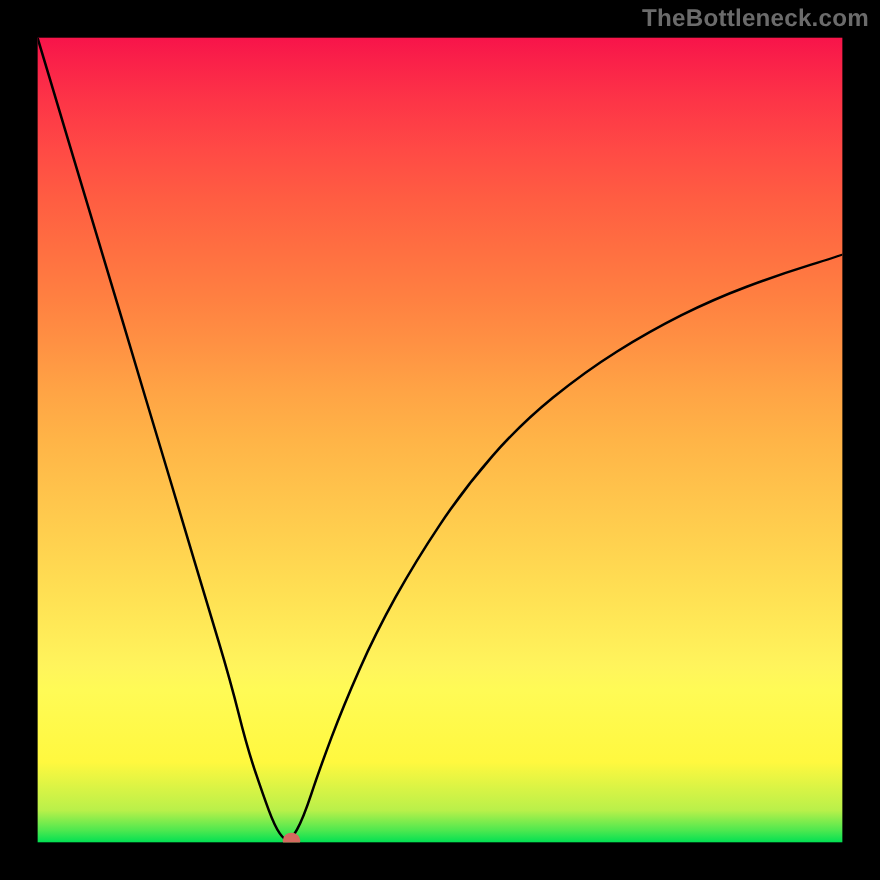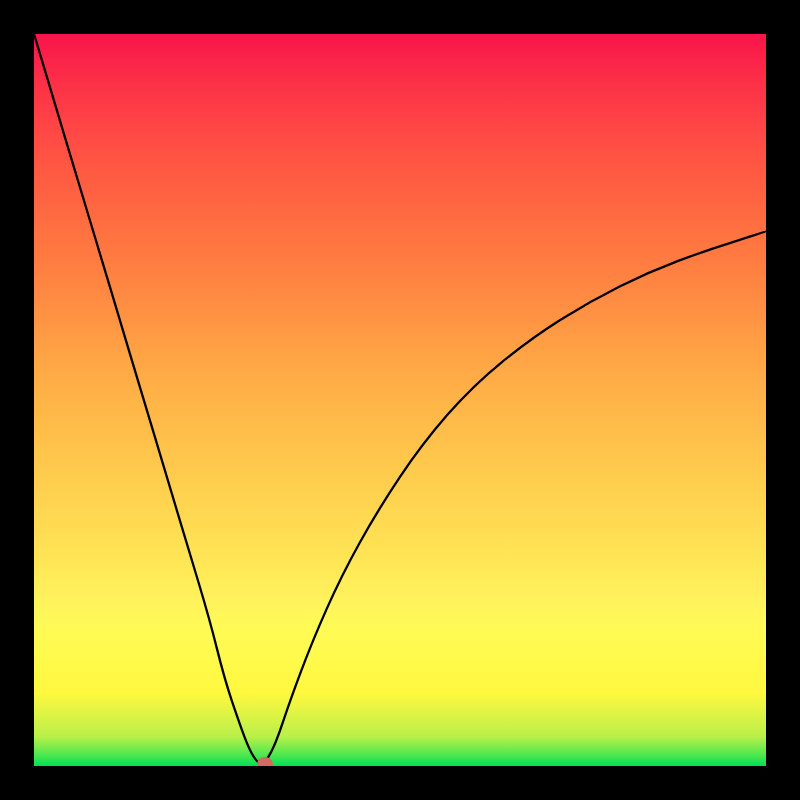--- a/index.html
+++ b/index.html
@@ -74,20 +74,21 @@
     border-radius: 50% / 50%;
     background: #d46a5f;
     transform: translate(-50%, -50%);
     z-index: 5;
   }
 </style>
 </head>
 <body>
 
 <div class="frame">
+  <div class="watermark">TheBottleneck.com</div>
 
   <div class="plot-area">
     <div class="plot-gradient"></div>
 
     <svg class="curve" viewBox="0 0 732 732" preserveAspectRatio="none">
       <path id="curve-path" fill="none" stroke="#000" stroke-width="2.3" stroke-linejoin="round" stroke-linecap="round" d="M 0.0 0.0 Q 0.0 0.0 11.0 36.6 Q 22.0 73.2 32.9 109.8 Q 43.9 146.4 54.9 183.0 Q 65.9 219.6 76.9 256.2 Q 87.8 292.8 98.8 329.4 Q 109.8 366.0 120.8 402.6 Q 131.8 439.2 142.7 475.8 Q 153.7 512.4 164.7 549.0 Q 175.7 585.6 183.0 614.9 Q 190.3 644.2 197.6 666.1 Q 205.0 688.1 210.4 702.7 Q 215.9 717.4 220.3 723.6 Q 224.7 729.8 227.7 729.8 Q 230.6 729.8 236.1 719.9 Q 241.6 710.0 248.9 688.1 Q 256.2 666.1 267.2 636.8 Q 278.2 607.6 292.8 574.6 Q 307.4 541.7 325.7 508.7 Q 344.0 475.8 366.0 442.9 Q 388.0 409.9 413.6 380.6 Q 439.2 351.4 468.5 327.6 Q 497.8 303.8 527.0 285.5 Q 556.3 267.2 585.6 252.5 Q 614.9 237.9 644.2 226.9 Q 673.4 215.9 702.7 206.8 T 732.0 197.6"></path>
     </svg>
 
     <div class="marker" id="min-marker" style="left: 230.58px; top: 729.804px;"></div>
   </div>

